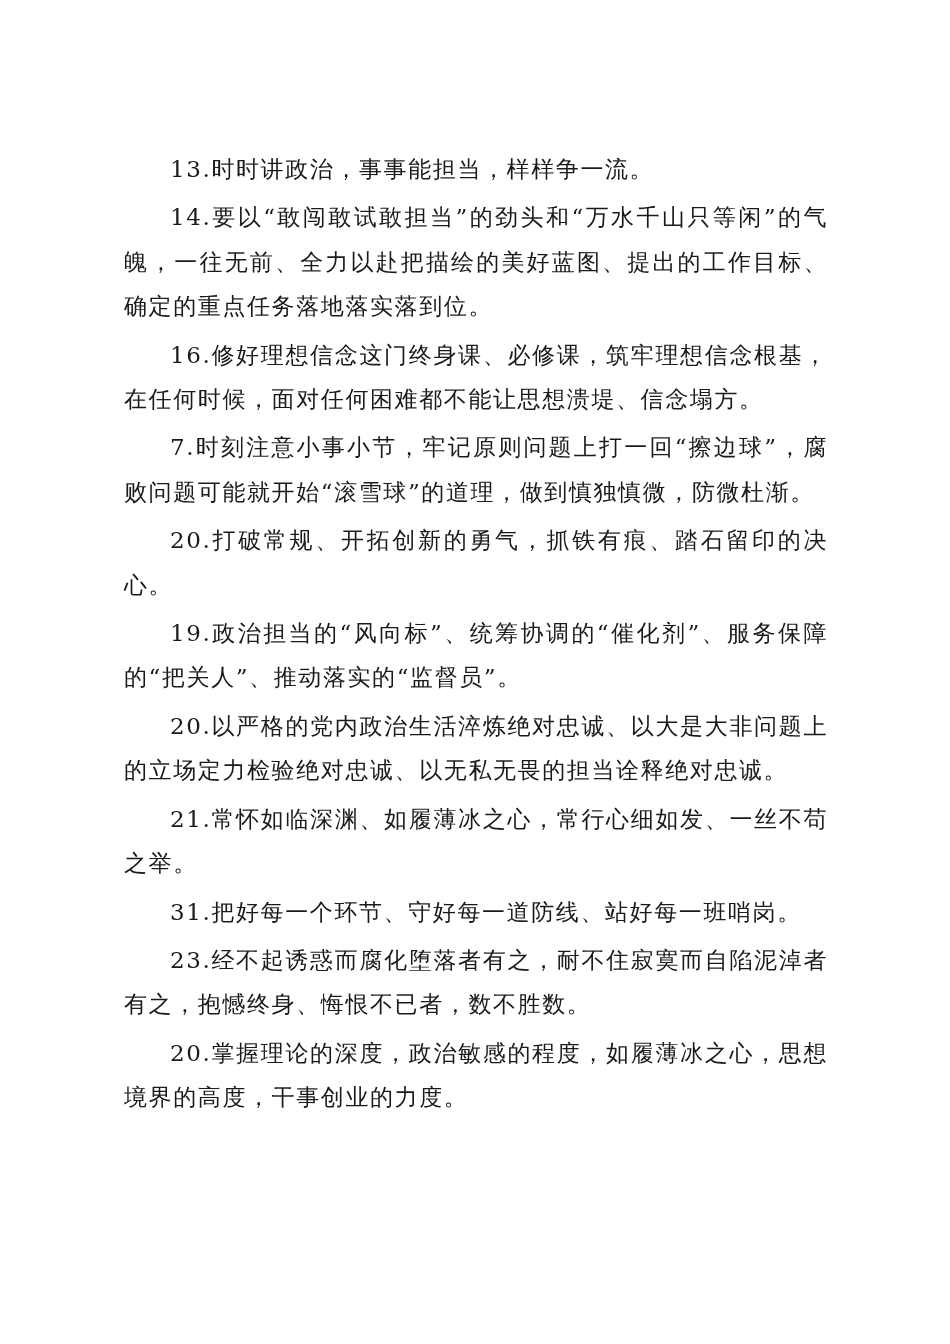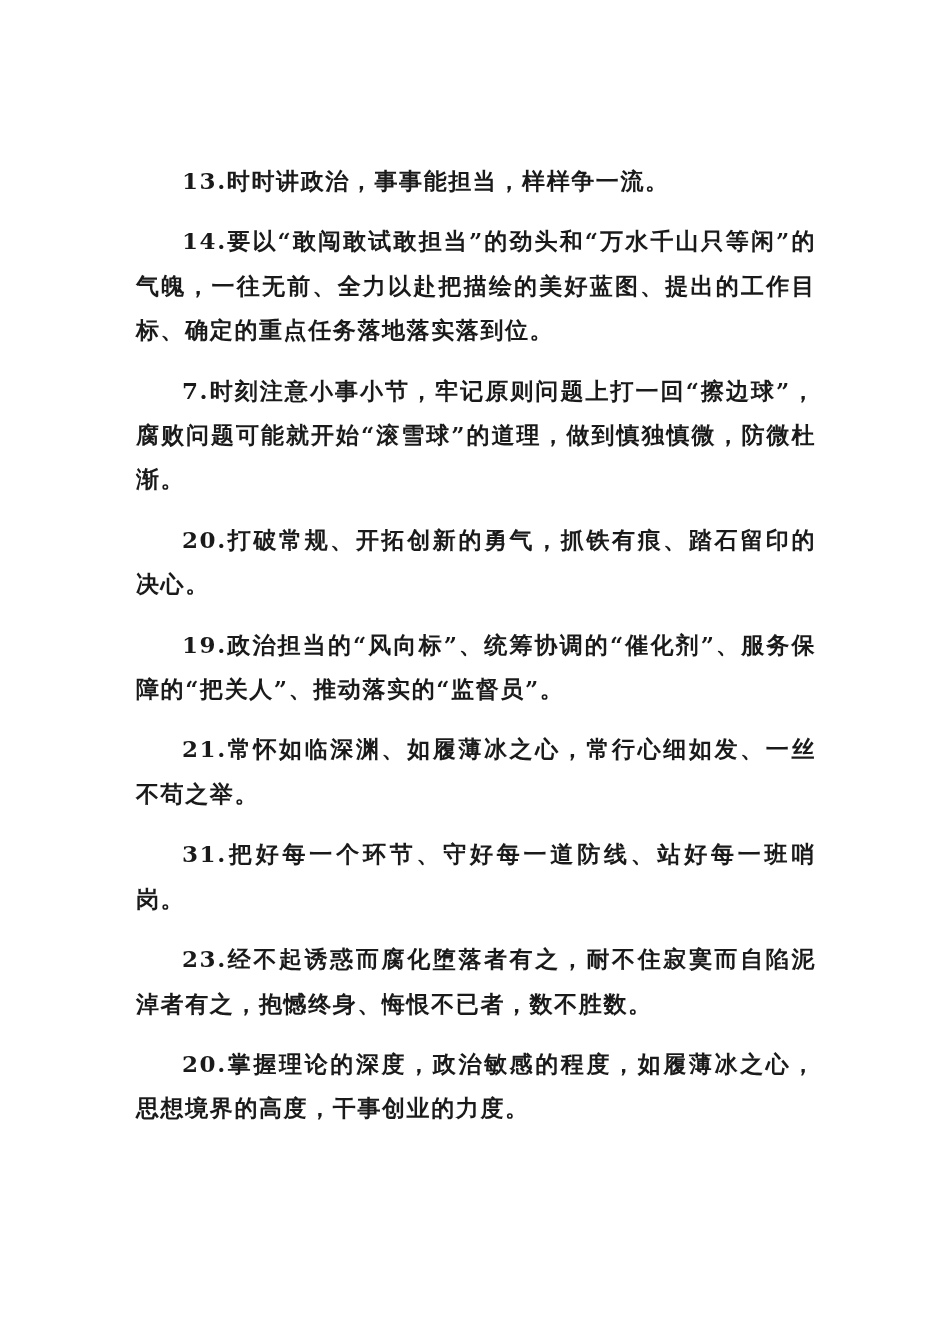--- a/index.html
+++ b/index.html
@@ -9,33 +9,34 @@
     left: 120px;
     top: 143px;
     width: 712px;
     font-family: "DejaVu Serif", "Liberation Serif", serif;
     font-size: 23px;
     line-height: 44.4px;
     color: #1a1a1a;
     letter-spacing: 1.6px;
   }
   .para {
-    margin: 16px;
+    margin: 4px;
     text-indent: 46px;
     text-align: justify;
     text-align-last: left;
-    font-weight: bold;
   }
 </style>
 </head>
 <body>
 
 <div class="page">
   <p class="para"><span>13.</span><span>时时讲政治，事事能担当，样样争一流。</span></p>
   <p class="para"><span>14.</span><span>要以“敢闯敢试敢担当”的劲头和“万水千山只等闲”的气魄，一往无前、全力以赴把描绘的美好蓝图、提出的工作目标、确定的重点任务落地落实落到位。</span></p>
+  <p class="para"><span>16.</span><span>修好理想信念这门终身课、必修课，筑牢理想信念根基，在任何时候，面对任何困难都不能让思想溃堤、信念塌方。</span></p>
   <p class="para"><span>7.</span><span>时刻注意小事小节，牢记原则问题上打一回“擦边球”，腐败问题可能就开始“滚雪球”的道理，做到慎独慎微，防微杜渐。</span></p>
   <p class="para"><span>20.</span><span>打破常规、开拓创新的勇气，抓铁有痕、踏石留印的决心。</span></p>
   <p class="para"><span>19.</span><span>政治担当的“风向标”、统筹协调的“催化剂”、服务保障的“把关人”、推动落实的“监督员”。</span></p>
+  <p class="para"><span>20.</span><span>以严格的党内政治生活淬炼绝对忠诚、以大是大非问题上的立场定力检验绝对忠诚、以无私无畏的担当诠释绝对忠诚。</span></p>
   <p class="para"><span>21.</span><span>常怀如临深渊、如履薄冰之心，常行心细如发、一丝不苟之举。</span></p>
   <p class="para"><span>31.</span><span>把好每一个环节、守好每一道防线、站好每一班哨岗。</span></p>
   <p class="para"><span>23.</span><span>经不起诱惑而腐化堕落者有之，耐不住寂寞而自陷泥淖者有之，抱憾终身、悔恨不已者，数不胜数。</span></p>
   <p class="para"><span>20.</span><span>掌握理论的深度，政治敏感的程度，如履薄冰之心，思想境界的高度，干事创业的力度。</span></p>
 </div>
 
 </body></html>

